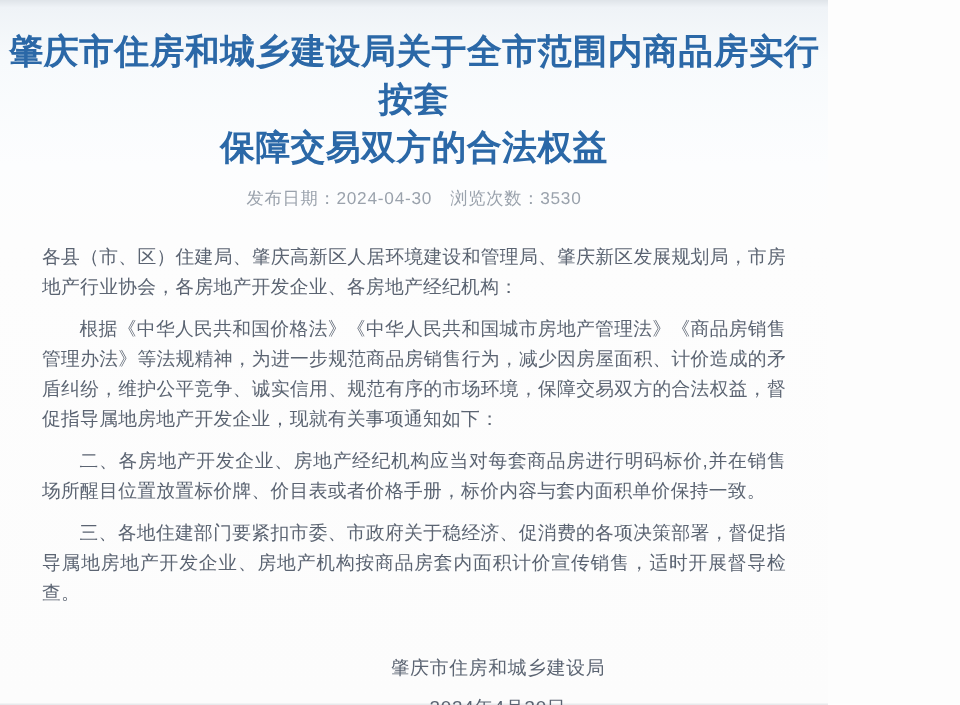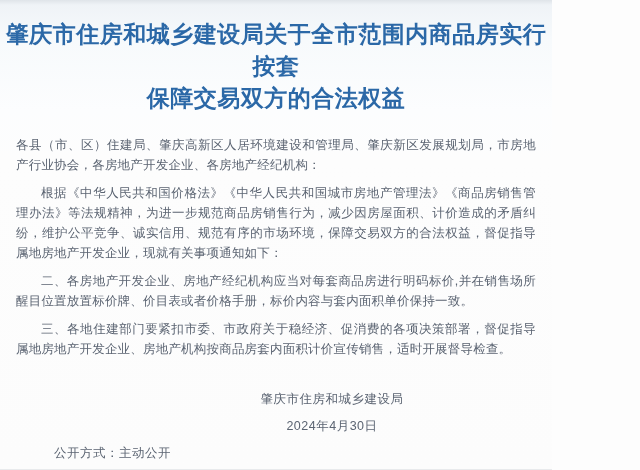--- a/index.html
+++ b/index.html
@@ -36,21 +36,21 @@
   .meta {
     margin-top: 11px;
     text-align: center;
     font-size: 11.5px;
     color: #9aa2ac;
     letter-spacing: 0.5px;
   }
   .meta-gap { display: inline-block; width: 12px; }
   .body {
     margin-top: 21px;
-    padding: 0 16px;
+    padding: 0 28px;
     font-size: 12.5px;
     line-height: 20px;
     color: #5b6472;
     text-align: justify;
     letter-spacing: 0.2px;
   }
   .body p { margin: 0 0 8px 0; }
   .body p.indent { text-indent: 2em; }
   .signature {
     margin-top: 30px;
@@ -73,20 +73,23 @@
 </head>
 <body>
 
 <div class="page">
 
   <h1 class="title">
     <span>肇庆市住房和城乡建设局关于全市范围内商品房实行按套</span><br>
     <span>保障交易双方的合法权益</span>
   </h1>
 
+  <div class="meta">
+    <span>发布日期：</span><span>2024-04-30</span><span class="meta-gap"></span><span>浏览次数：</span><span>3530</span>
+  </div>
 
   <div class="body">
     <p>各县（市、区）住建局、肇庆高新区人居环境建设和管理局、肇庆新区发展规划局，市房地产行业协会，各房地产开发企业、各房地产经纪机构：</p>
     <p class="indent">根据《中华人民共和国价格法》《中华人民共和国城市房地产管理法》《商品房销售管理办法》等法规精神，为进一步规范商品房销售行为，减少因房屋面积、计价造成的矛盾纠纷，维护公平竞争、诚实信用、规范有序的市场环境，保障交易双方的合法权益，督促指导属地房地产开发企业，现就有关事项通知如下：</p>
     <p class="indent">二、各房地产开发企业、房地产经纪机构应当对每套商品房进行明码标价,并在销售场所醒目位置放置标价牌、价目表或者价格手册，标价内容与套内面积单价保持一致。</p>
     <p class="indent">三、各地住建部门要紧扣市委、市政府关于稳经济、促消费的各项决策部署，督促指导属地房地产开发企业、房地产机构按商品房套内面积计价宣传销售，适时开展督导检查。</p>
   </div>
 
   <div class="signature">
     <p>肇庆市住房和城乡建设局</p>

